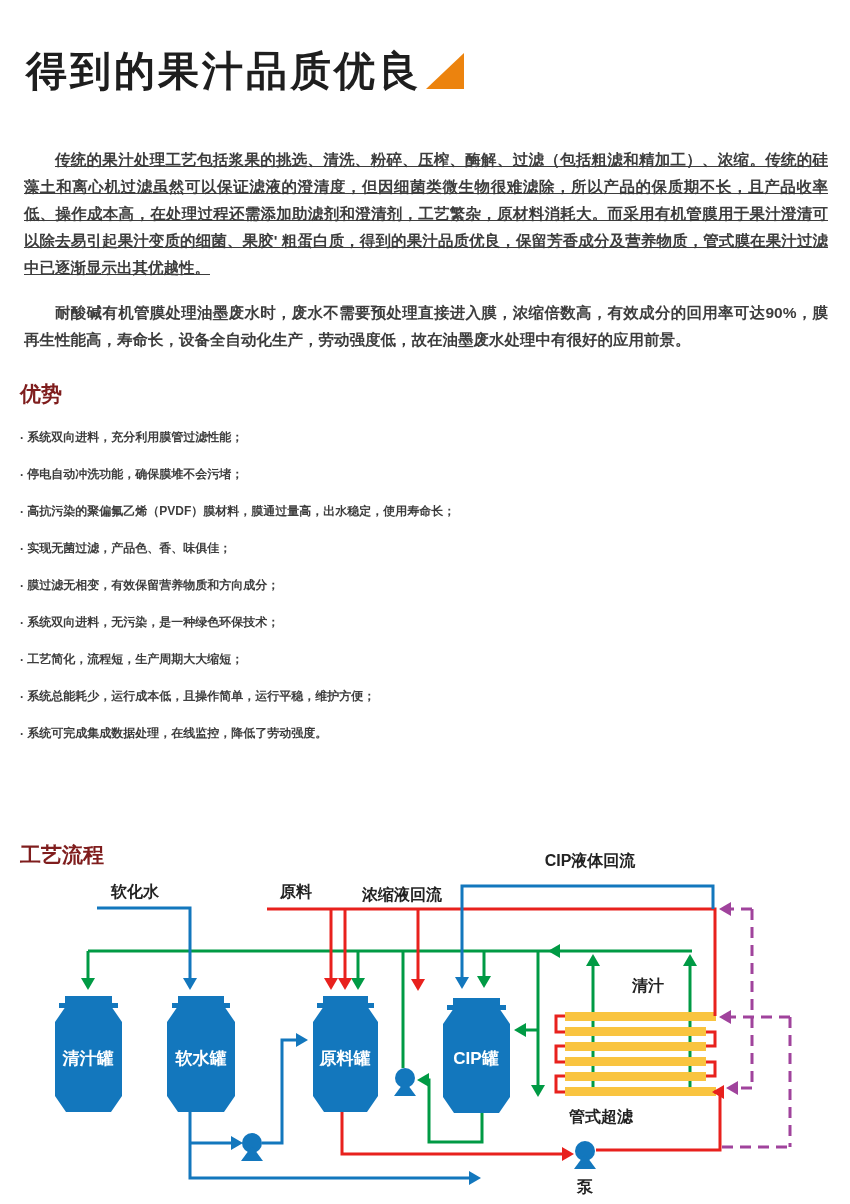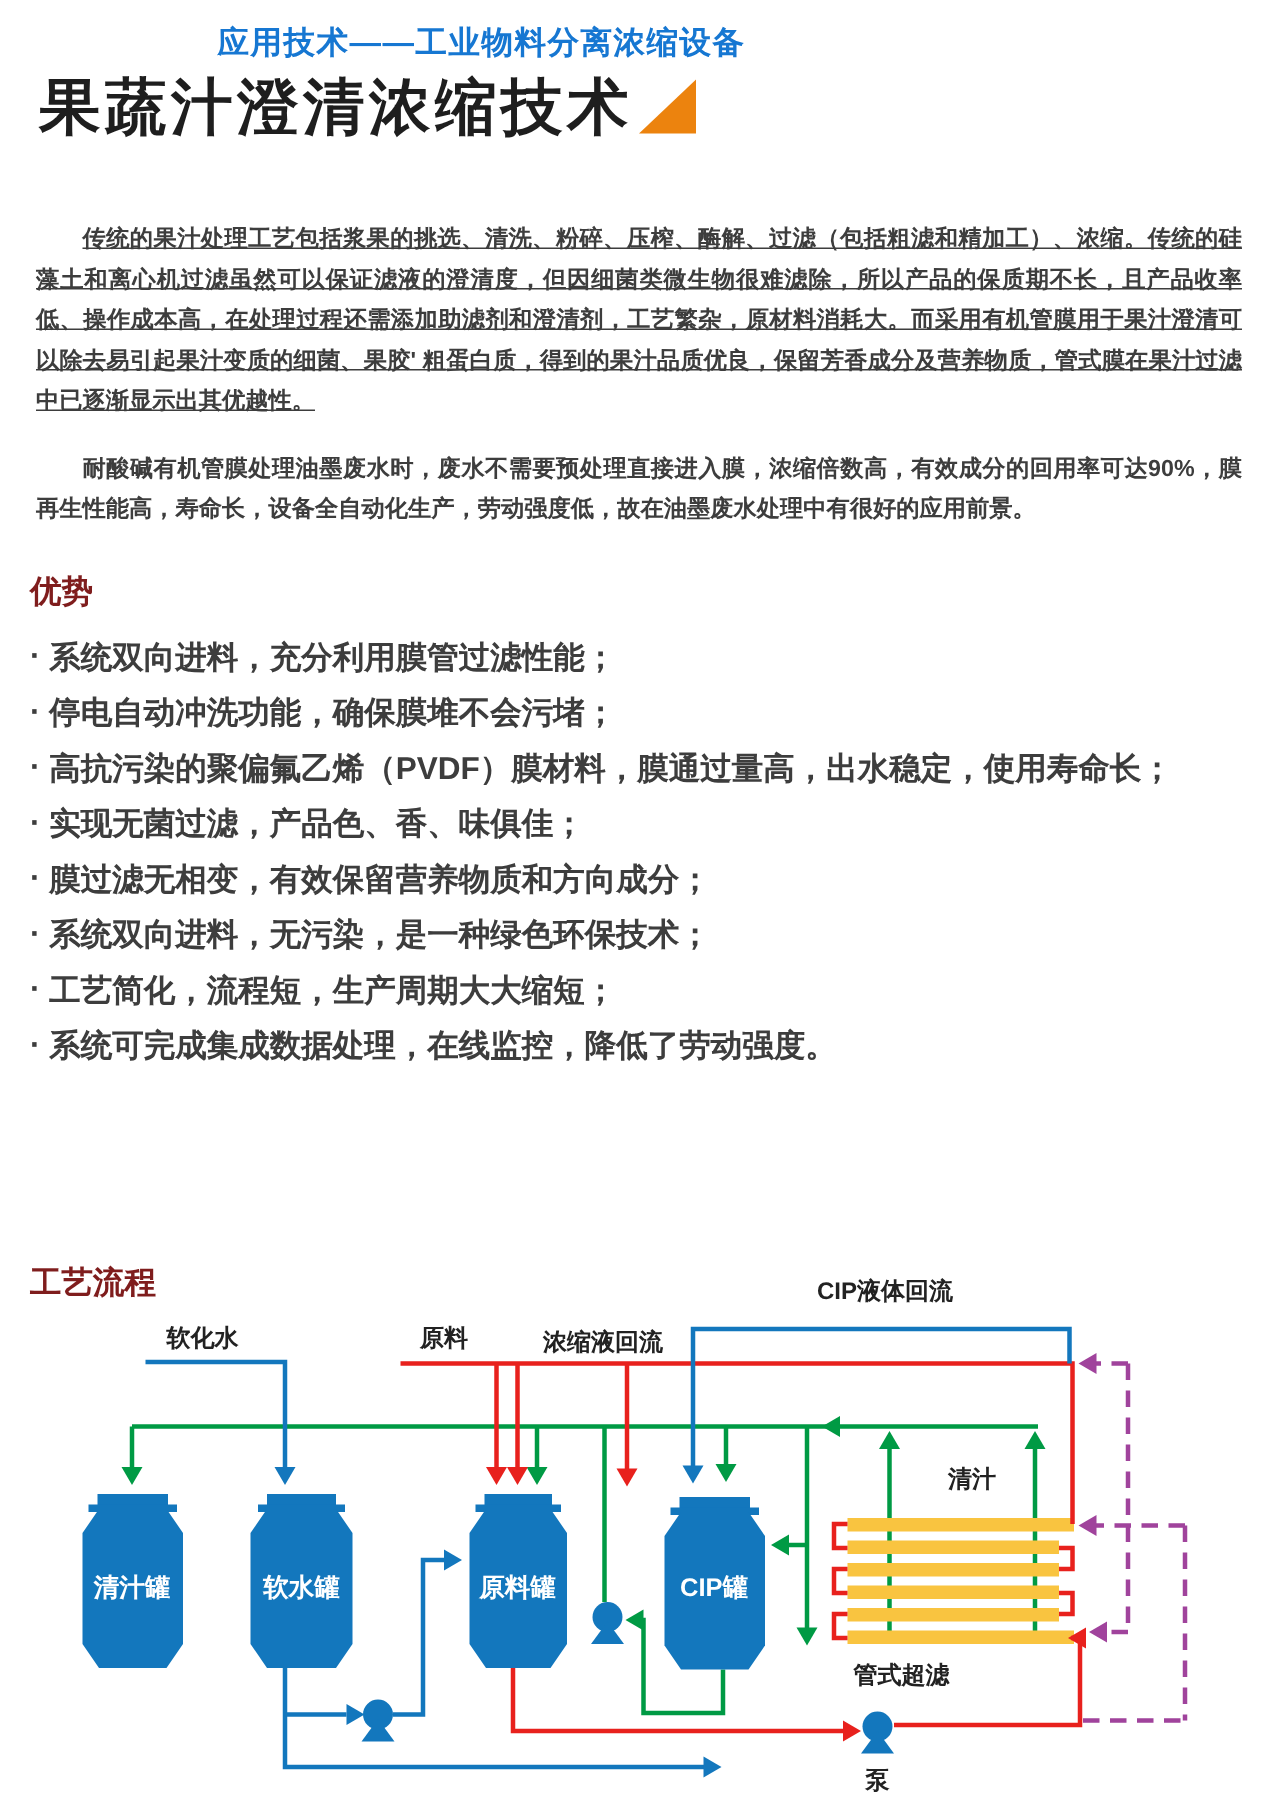--- a/index.html
+++ b/index.html
@@ -10,21 +10,21 @@
   .tri{position:absolute;left:426px;top:53px;width:0;height:0;
        border-left:38px solid transparent;border-bottom:36px solid #ec830e;}
   .para{position:absolute;left:24px;width:804px;font-size:15.5px;line-height:27px;
         color:#3d3d3d;font-weight:600;text-align:justify;text-indent:2em;margin:0;}
   #p1{top:146px;text-decoration:underline;}
   #p2{top:299px;}
   .sec-h{position:absolute;left:20px;font-size:21px;font-weight:700;color:#7f1d1d;margin:0;}
   #adv-h{top:380px;}
   #proc-h{top:841px;text-align:right;}
   .adv-list{position:absolute;left:20px;top:419px;margin:0;padding:0;list-style:none;width:810px;}
-  .adv-list li{height:37px;display:flex;align-items:center;font-size:21px;font-weight:600;color:#3d3d3d;}
+  .adv-list li{height:37px;display:flex;align-items:center;font-size:12px;font-weight:600;color:#3d3d3d;}
   .adv-list li::before{content:"· ";white-space:pre;}
   .diagram{position:absolute;left:0;top:840px;}
   
   .ln{fill:none;stroke-width:3;}
   .ln-g{stroke:var(--c-green,#009a44);}
   .ln-r{stroke:var(--c-red,#e8211d);}
   .ln-b{stroke:var(--c-blue,#1377bd);}
   .ln-p{stroke:var(--c-purple,#a0439c);stroke-dasharray:11 7;}
   .ah-g{fill:var(--c-green,#009a44);}
   .ah-r{fill:var(--c-red,#e8211d);}
@@ -33,36 +33,36 @@
   .tank{fill:var(--c-blue,#1377bd);}
   .bar{fill:var(--c-yellow,#f9c440);}
   .dlabel{font-size:16px;font-weight:700;fill:#222;}
   .tlabel{font-size:17px;font-weight:700;fill:#ffffff;}
 </style>
 </head>
 <body>
 
 <div class="page">
 
-  <div class="eyebrow">应用技术——工业物料分离浓缩设备</div>
-  <div class="title">果蔬汁澄清浓缩技术</div>
+  <div class="title">得到的果汁品质优良</div>
   <div class="tri"></div>
 
   <p class="para" id="p1">传统的果汁处理工艺包括浆果的挑选、清洗、粉碎、压榨、酶解、过滤（包括粗滤和精加工）、浓缩。传统的硅藻土和离心机过滤虽然可以保证滤液的澄清度，但因细菌类微生物很难滤除，所以产品的保质期不长，且产品收率低、操作成本高，在处理过程还需添加助滤剂和澄清剂，工艺繁杂，原材料消耗大。而采用有机管膜用于果汁澄清可以除去易引起果汁变质的细菌、果胶' 粗蛋白质，得到的果汁品质优良，保留芳香成分及营养物质，管式膜在果汁过滤中已逐渐显示出其优越性。</p>
   <p class="para" id="p2">耐酸碱有机管膜处理油墨废水时，废水不需要预处理直接进入膜，浓缩倍数高，有效成分的回用率可达90%，膜再生性能高，寿命长，设备全自动化生产，劳动强度低，故在油墨废水处理中有很好的应用前景。</p>
 
   <h2 class="sec-h" id="adv-h">优势</h2>
   <ul class="adv-list">
     <li>系统双向进料，充分利用膜管过滤性能；</li>
     <li>停电自动冲洗功能，确保膜堆不会污堵；</li>
     <li>高抗污染的聚偏氟乙烯（PVDF）膜材料，膜通过量高，出水稳定，使用寿命长；</li>
     <li>实现无菌过滤，产品色、香、味俱佳；</li>
     <li>膜过滤无相变，有效保留营养物质和方向成分；</li>
     <li>系统双向进料，无污染，是一种绿色环保技术；</li>
     <li>工艺简化，流程短，生产周期大大缩短；</li>
+    <li>系统总能耗少，运行成本低，且操作简单，运行平稳，维护方便；</li>
     <li>系统可完成集成数据处理，在线监控，降低了劳动强度。</li>
   </ul>
 
   <h2 class="sec-h" id="proc-h">工艺流程</h2>
 
   <svg class="diagram" width="850" height="364" viewBox="0 840 850 364" xmlns="http://www.w3.org/2000/svg">
 
     <g>
       <path class="ln ln-g" d="M593,958 V1096"></path>
       <path class="ln ln-g" d="M690,958 V1096"></path>

